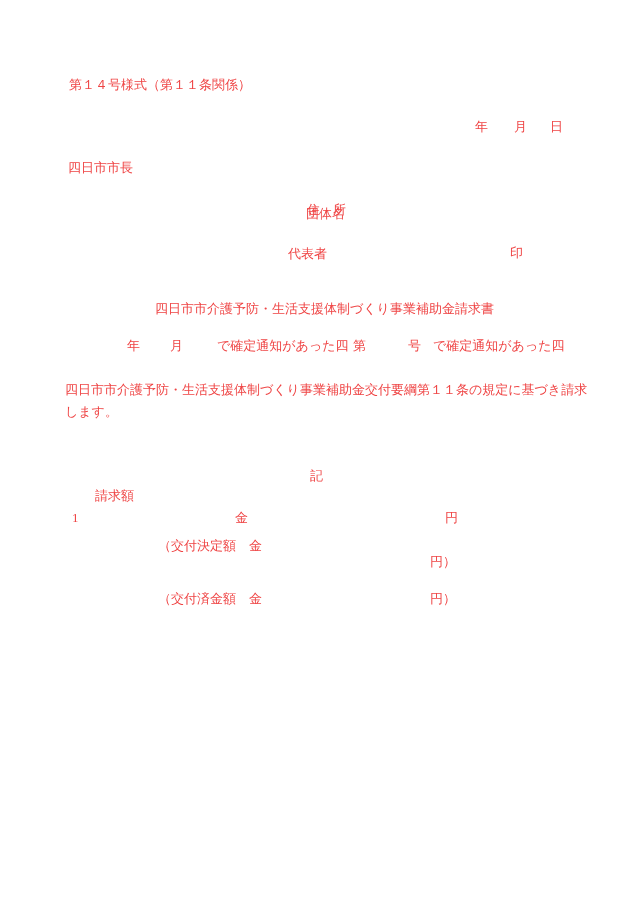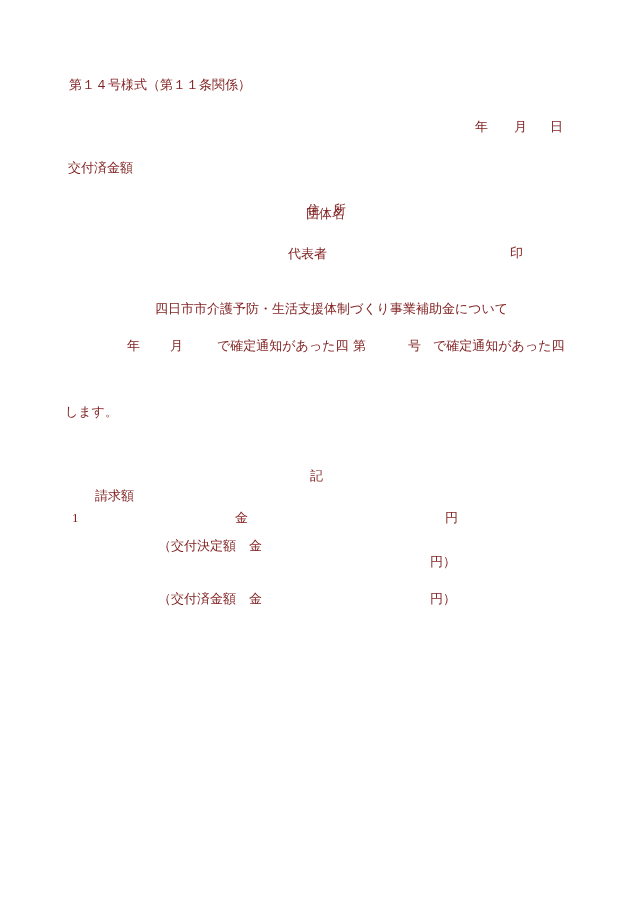--- a/index.html
+++ b/index.html
@@ -7,57 +7,58 @@
     padding: 0;
     background: #ffffff;
   }
   .page {
     position: relative;
     width: 630px;
     height: 915px;
     background: #ffffff;
     font-family: "Liberation Serif", "DejaVu Serif", serif;
     font-size: 13px;
-    color: #7f1d1d;
+    color: #ef4444;
     overflow: hidden;
   }
   .t {
     position: absolute;
     white-space: pre;
     line-height: 1;
     letter-spacing: 0px;
   }
 </style>
 </head>
 <body>
 
 <div class="page">
 
   <div class="t" style="left:69px; top:78px">第１４号様式（第１１条関係）</div>
 
   <div class="t" style="left:475px; top:120px">年</div>
   <div class="t" style="left:514px; top:120px">月</div>
   <div class="t" style="left:550px; top:120px">日</div>
 
-  <div class="t" style="left:68px; top:161px">交付済金額</div>
+  <div class="t" style="left:68px; top:161px">四日市市長</div>
 
   <div class="t" style="left:307px; top:203px">住　所</div>
   <div class="t" style="left:306px; top:207px">団体名</div>
   <div class="t" style="left:288px; top:247px">代表者</div>
   <div class="t" style="left:510px; top:246px">印</div>
 
-  <div class="t" style="left:155px; top:302px">四日市市介護予防・生活支援体制づくり事業補助金について</div>
+  <div class="t" style="left:155px; top:302px">四日市市介護予防・生活支援体制づくり事業補助金請求書</div>
 
   <div class="t" style="left:127px; top:339px">年</div>
   <div class="t" style="left:170px; top:339px">月</div>
   <div class="t" style="left:217px; top:339px">で確定通知があった四</div>
   <div class="t" style="left:353px; top:339px">第</div>
   <div class="t" style="left:408px; top:339px">号</div>
   <div class="t" style="left:433px; top:339px">で確定通知があった四</div>
 
+  <div class="t" style="left:65px; top:383px">四日市市介護予防・生活支援体制づくり事業補助金交付要綱第１１条の規定に基づき請求</div>
   <div class="t" style="left:65px; top:405px">します。</div>
 
   <div class="t" style="left:310px; top:469px">記</div>
 
   <div class="t" style="left:72px; top:511px">1</div>
   <div class="t" style="left:95px; top:489px">請求額</div>
   <div class="t" style="left:235px; top:511px">金</div>
   <div class="t" style="left:445px; top:511px">円</div>
 
   <div class="t" style="left:158px; top:539px">（交付決定額　金</div>

